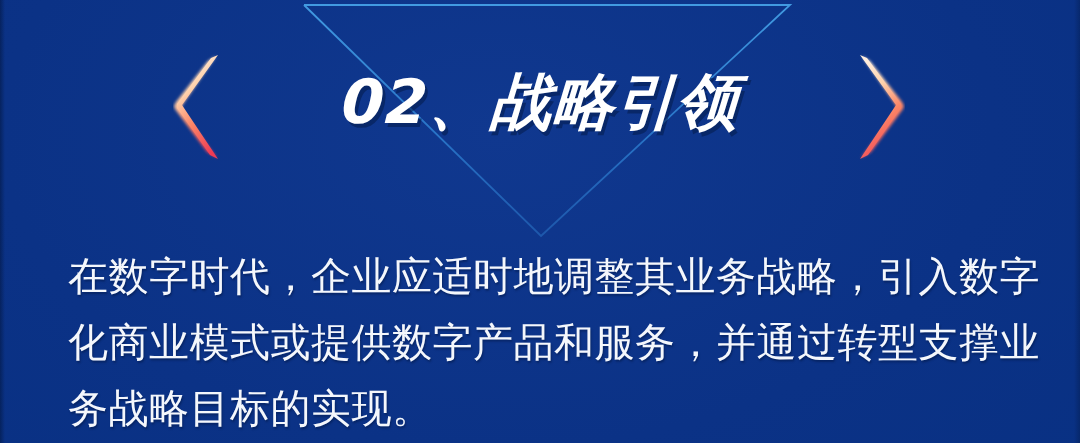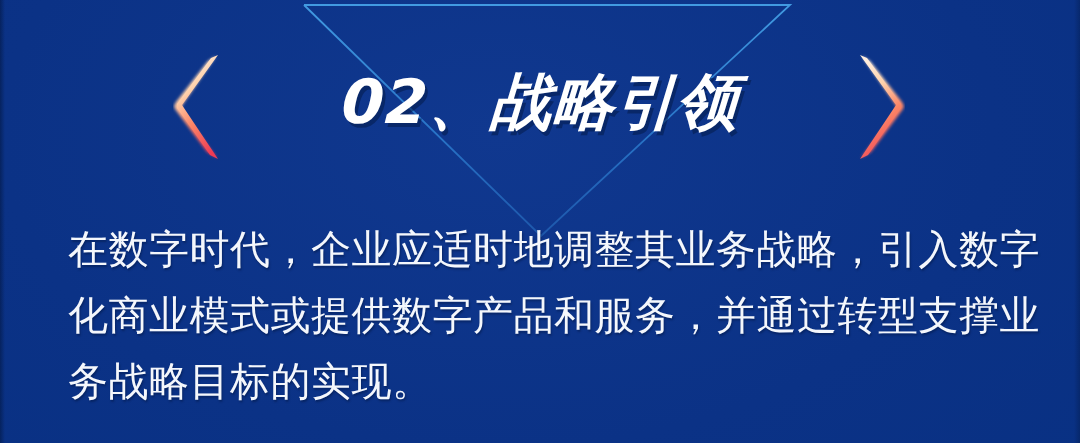--- a/index.html
+++ b/index.html
@@ -76,21 +76,21 @@
     line-height: 1;
     white-space: nowrap;
     text-shadow: 3px 4px 0 rgba(4,28,74,0.55);
     transform: skewX(-3deg);
   }
 
   
   .body-para {
     position: absolute;
     left: 68px;
-    top: 216px;
+    top: 243px;
     width: 972px;
     font-family: "DejaVu Sans", "Liberation Sans", sans-serif;
     font-size: 40px;
     font-weight: 500;
     color: #f4f7fc;
     line-height: 66px;
     letter-spacing: 0.5px;
     text-shadow: 1px 2px 2px rgba(2,20,60,0.45);
   }
 </style>

